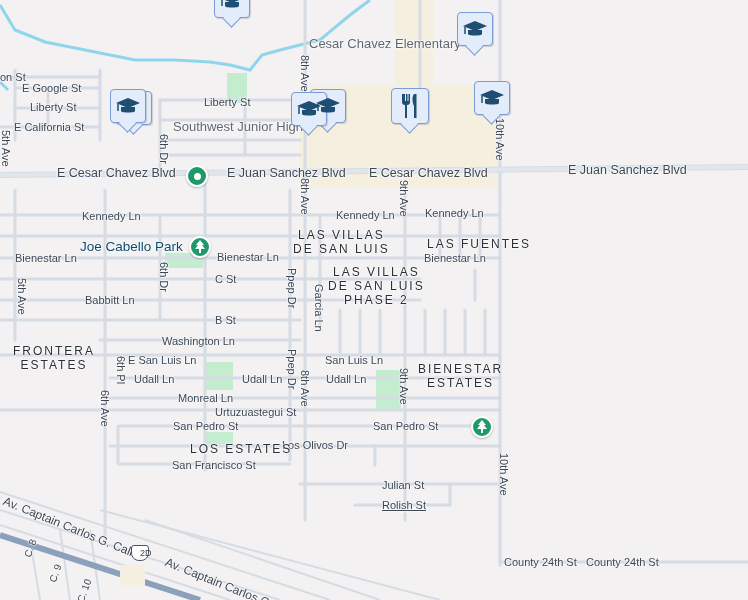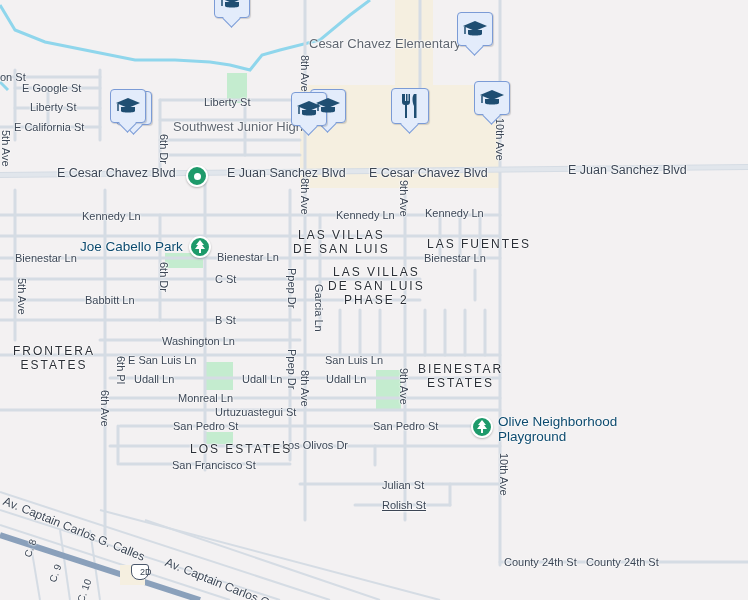--- a/index.html
+++ b/index.html
@@ -169,39 +169,37 @@
   <span class="lbl" style="left:382px;top:479px;">Julian St</span>
   <span class="lbl" style="left:382px;top:499px;text-decoration:underline;">Rolish St</span>
   <span class="lbl" style="left:504px;top:556px;">County 24th St</span>
   <span class="lbl" style="left:586px;top:556px;">County 24th St</span>
 
   <span class="lbl diag" style="left:6px;top:495px;">Av. Captain Carlos G. Calles</span>
   <span class="lbl diag" style="left:168px;top:556px;">Av. Captain Carlos G. C</span>
   <span class="lbl vert" style="left:22px;top:555px;font-size:10px;transform:rotate(-70deg);transform-origin:0 0;">C. 8</span>
   <span class="lbl vert" style="left:47px;top:580px;font-size:10px;transform:rotate(-70deg);transform-origin:0 0;">C. 9</span>
   <span class="lbl vert" style="left:75px;top:600px;font-size:10px;transform:rotate(-70deg);transform-origin:0 0;">C. 10</span>
-  <div class="shield" style="left:131px;top:564px;padding-left:8px;">2D</div>
+  <div class="shield" style="left:131px;top:545px;padding-left:8px;">2D</div>
 
   <span class="lbl hood" style="left:293px;top:228px;white-space:pre;">LAS VILLAS
 DE SAN LUIS</span>
   <span class="lbl hood" style="left:328px;top:265px;white-space:pre;">LAS VILLAS
 DE SAN LUIS
 PHASE 2</span>
   <span class="lbl hood" style="left:427px;top:237px;">LAS FUENTES</span>
   <span class="lbl hood" style="left:13px;top:344px;white-space:pre;">FRONTERA
 ESTATES</span>
   <span class="lbl hood" style="left:418px;top:362px;white-space:pre;">BIENESTAR
 ESTATES</span>
   <span class="lbl hood" style="left:190px;top:442px;">LOS ESTATES</span>
 
   <span class="lbl school" style="left:309px;top:38px;">Cesar Chavez Elementary</span>
   <span class="lbl school" style="left:173px;top:121px;">Southwest Junior High</span>
   <span class="lbl park" style="left:80px;top:241px;">Joe Cabello Park</span>
-  <span class="lbl park" style="left:498px;top:414px;white-space:pre;line-height:15px;">Olive Neighborhood
-Playground</span>
 
   <div class="pin" style="left:214px;top:-16px;">
     <svg width="26" height="20" viewBox="0 0 26 20">
         <path d="M13 2 L25 7 L13 12 L1 7 Z" fill="#1f4e72"></path>
         <path d="M6 11 v4 c0 2 14 2 14 0 v-4" fill="#1f4e72"></path>
         <line x1="3" y1="8" x2="3" y2="15" stroke="#1f4e72" stroke-width="1.5"></line>
       </svg>
   </div>
   <div class="pin" style="left:116px;top:91px;"></div>
   <div class="pin" style="left:110px;top:89px;">

